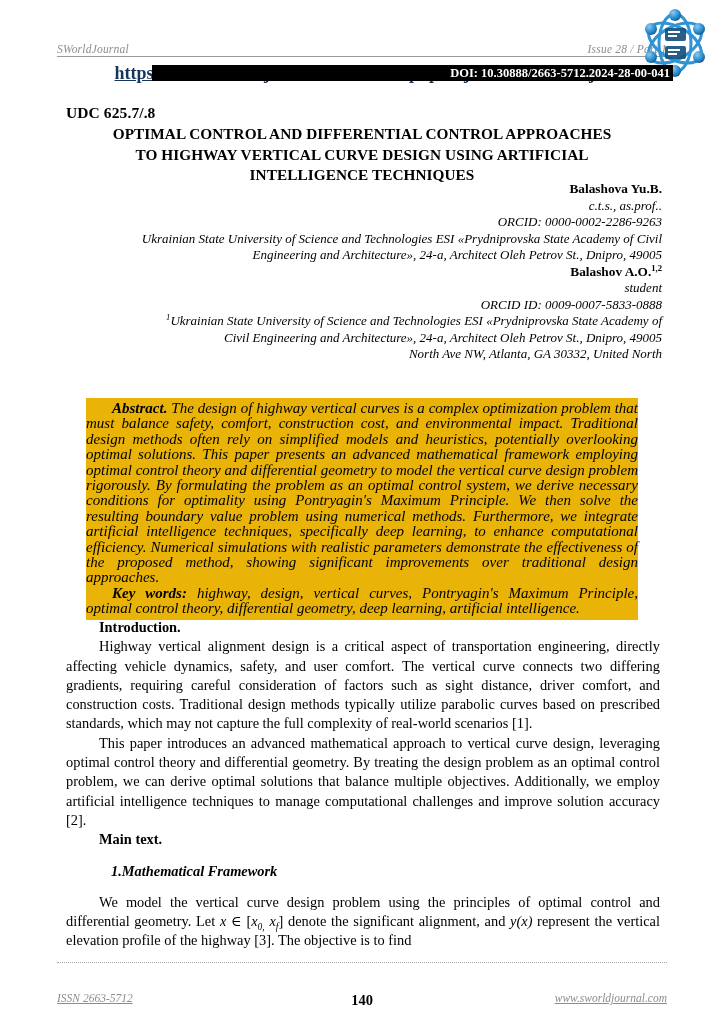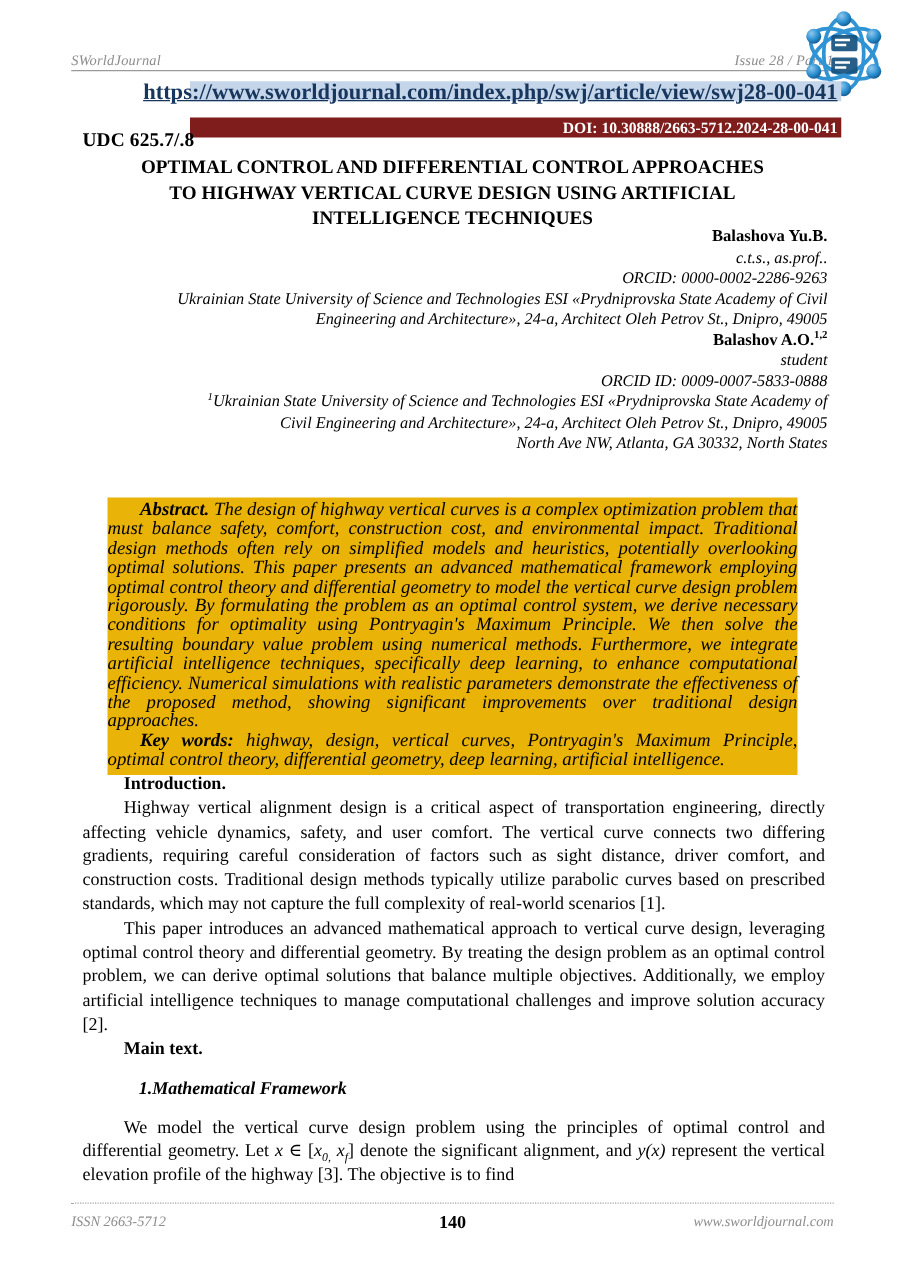--- a/index.html
+++ b/index.html
@@ -74,24 +74,24 @@
     font-weight: bold;
     font-size: 18px;
     color: #17365d;
     text-decoration: underline;
     white-space: nowrap;
     line-height: 16px;
   }
   .doibar {
     position: absolute;
     left: 152px;
-    top: 94px;
+    top: 65px;
     width: 521px;
     height: 16px;
-    background: #7f1d1d;
+    background: #000000;
     box-sizing: border-box;
   }
   .doibar .txt {
     position: absolute;
     right: 3px;
     top: 0px;
     font-family: "Liberation Serif", "DejaVu Serif", serif;
     font-weight: bold;
     font-size: 12.5px;
     color: #ffffff;
@@ -212,29 +212,30 @@
     position: absolute;
     left: 57px;
     top: 962px;
     width: 610px;
     height: 0;
     border-top: 1.2px dotted #a8a8a8;
   }
   .footer {
     position: absolute;
     left: 57px;
-    top: 968px;
+    top: 992px;
     width: 610px;
     height: 20px;
     display: flex;
-    align-items: center;
+    align-items: flex-start;
     justify-content: space-between;
     font-style: italic;
     font-size: 11.5px;
     color: #8d8d8d;
+    text-decoration: underline;
   }
   .footer .pageno {
     position: absolute;
     left: 0;
     right: 0;
     text-align: center;
     font-style: normal;
     font-weight: bold;
     font-size: 14.5px;
     color: #000000;
@@ -307,21 +308,21 @@
     <span class="row it">c.t.s., as.prof..</span>
     <span class="row it">ORCID: 0000-0002-2286-9263</span>
     <span class="row aff">Ukrainian State University of Science and Technologies ESI «Prydniprovska State Academy of Civil</span>
     <span class="row aff">Engineering and Architecture», 24-a, Architect Oleh Petrov St., Dnipro, 49005</span>
 
     <span class="row nm"><span>Balashov A.O.</span><sup>1,2</sup></span>
     <span class="row it">student</span>
     <span class="row it">ORCID ID: 0009-0007-5833-0888</span>
     <span class="row aff"><sup>1</sup><span>Ukrainian State University of Science and Technologies ESI «Prydniprovska State Academy of</span></span>
     <span class="row aff">Civil Engineering and Architecture», 24-a, Architect Oleh Petrov St., Dnipro, 49005</span>
-    <span class="row aff">North Ave NW, Atlanta, GA 30332, North States</span>
+    <span class="row aff">North Ave NW, Atlanta, GA 30332, United North</span>
   </div>
 
   <div class="abstract">
     <p><b>Abstract.</b><span> The design of highway vertical curves is a complex optimization problem that must balance safety, comfort, construction cost, and environmental impact. Traditional design methods often rely on simplified models and heuristics, potentially overlooking optimal solutions. This paper presents an advanced mathematical framework employing optimal control theory and differential geometry to model the vertical curve design problem rigorously. By formulating the problem as an optimal control system, we derive necessary conditions for optimality using Pontryagin's Maximum Principle. We then solve the resulting boundary value problem using numerical methods. Furthermore, we integrate artificial intelligence techniques, specifically deep learning, to enhance computational efficiency. Numerical simulations with realistic parameters demonstrate the effectiveness of the proposed method, showing significant improvements over traditional design approaches.</span></p>
     <p><b>Key words:</b><span> highway, design, vertical curves, Pontryagin's Maximum Principle, optimal control theory, differential geometry, deep learning, artificial intelligence.</span></p>
   </div>
 
   <div class="body">
     <p class="head">Introduction.</p>
     <p>Highway vertical alignment design is a critical aspect of transportation engineering, directly affecting vehicle dynamics, safety, and user comfort. The vertical curve connects two differing gradients, requiring careful consideration of factors such as sight distance, driver comfort, and construction costs. Traditional design methods typically utilize parabolic curves based on prescribed standards, which may not capture the full complexity of real-world scenarios [1].</p>

